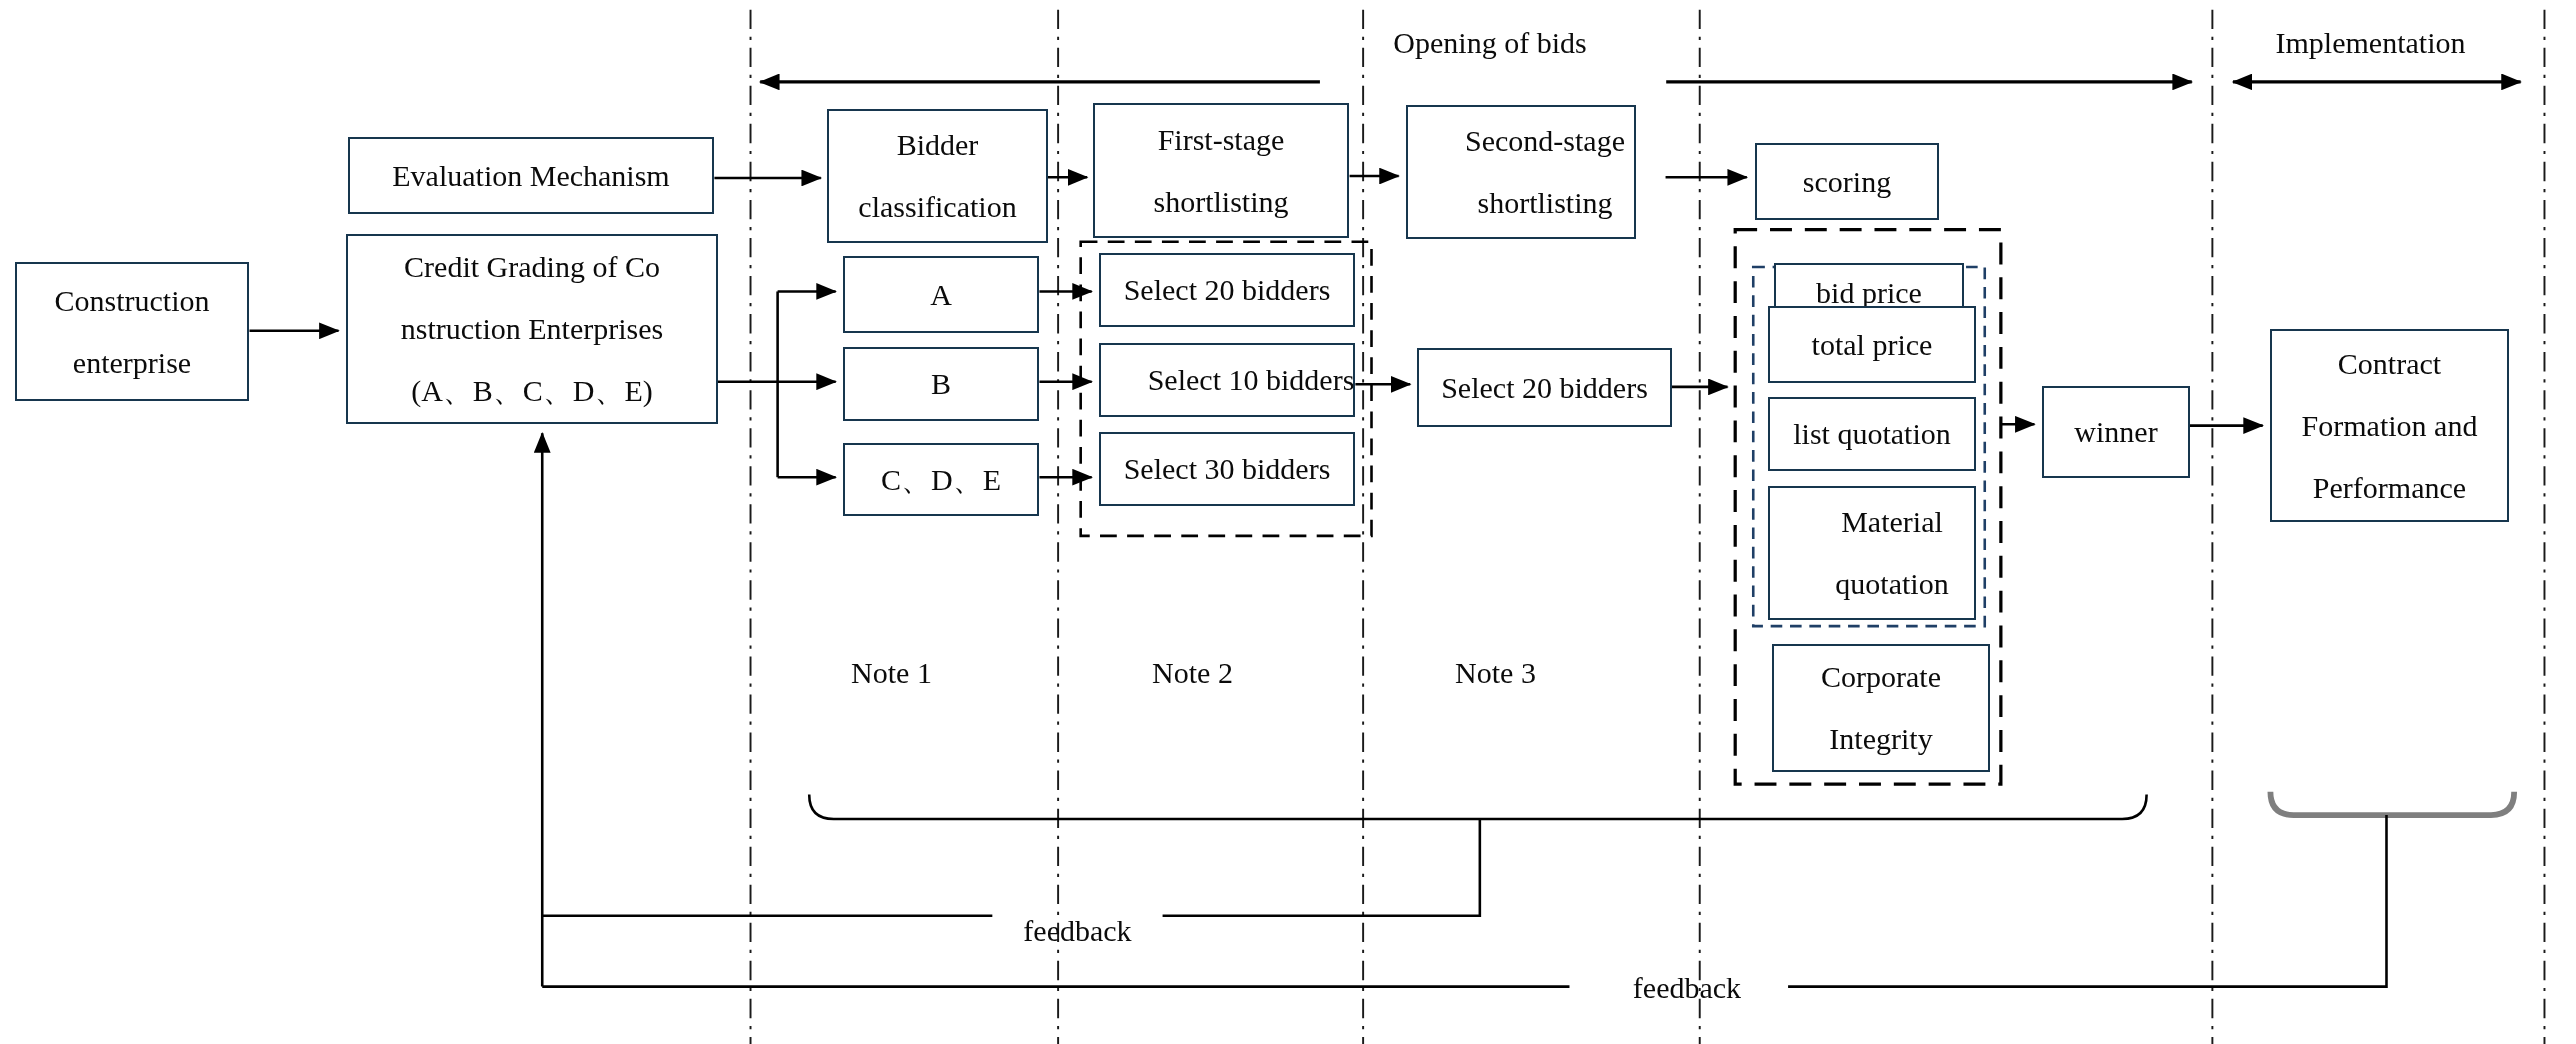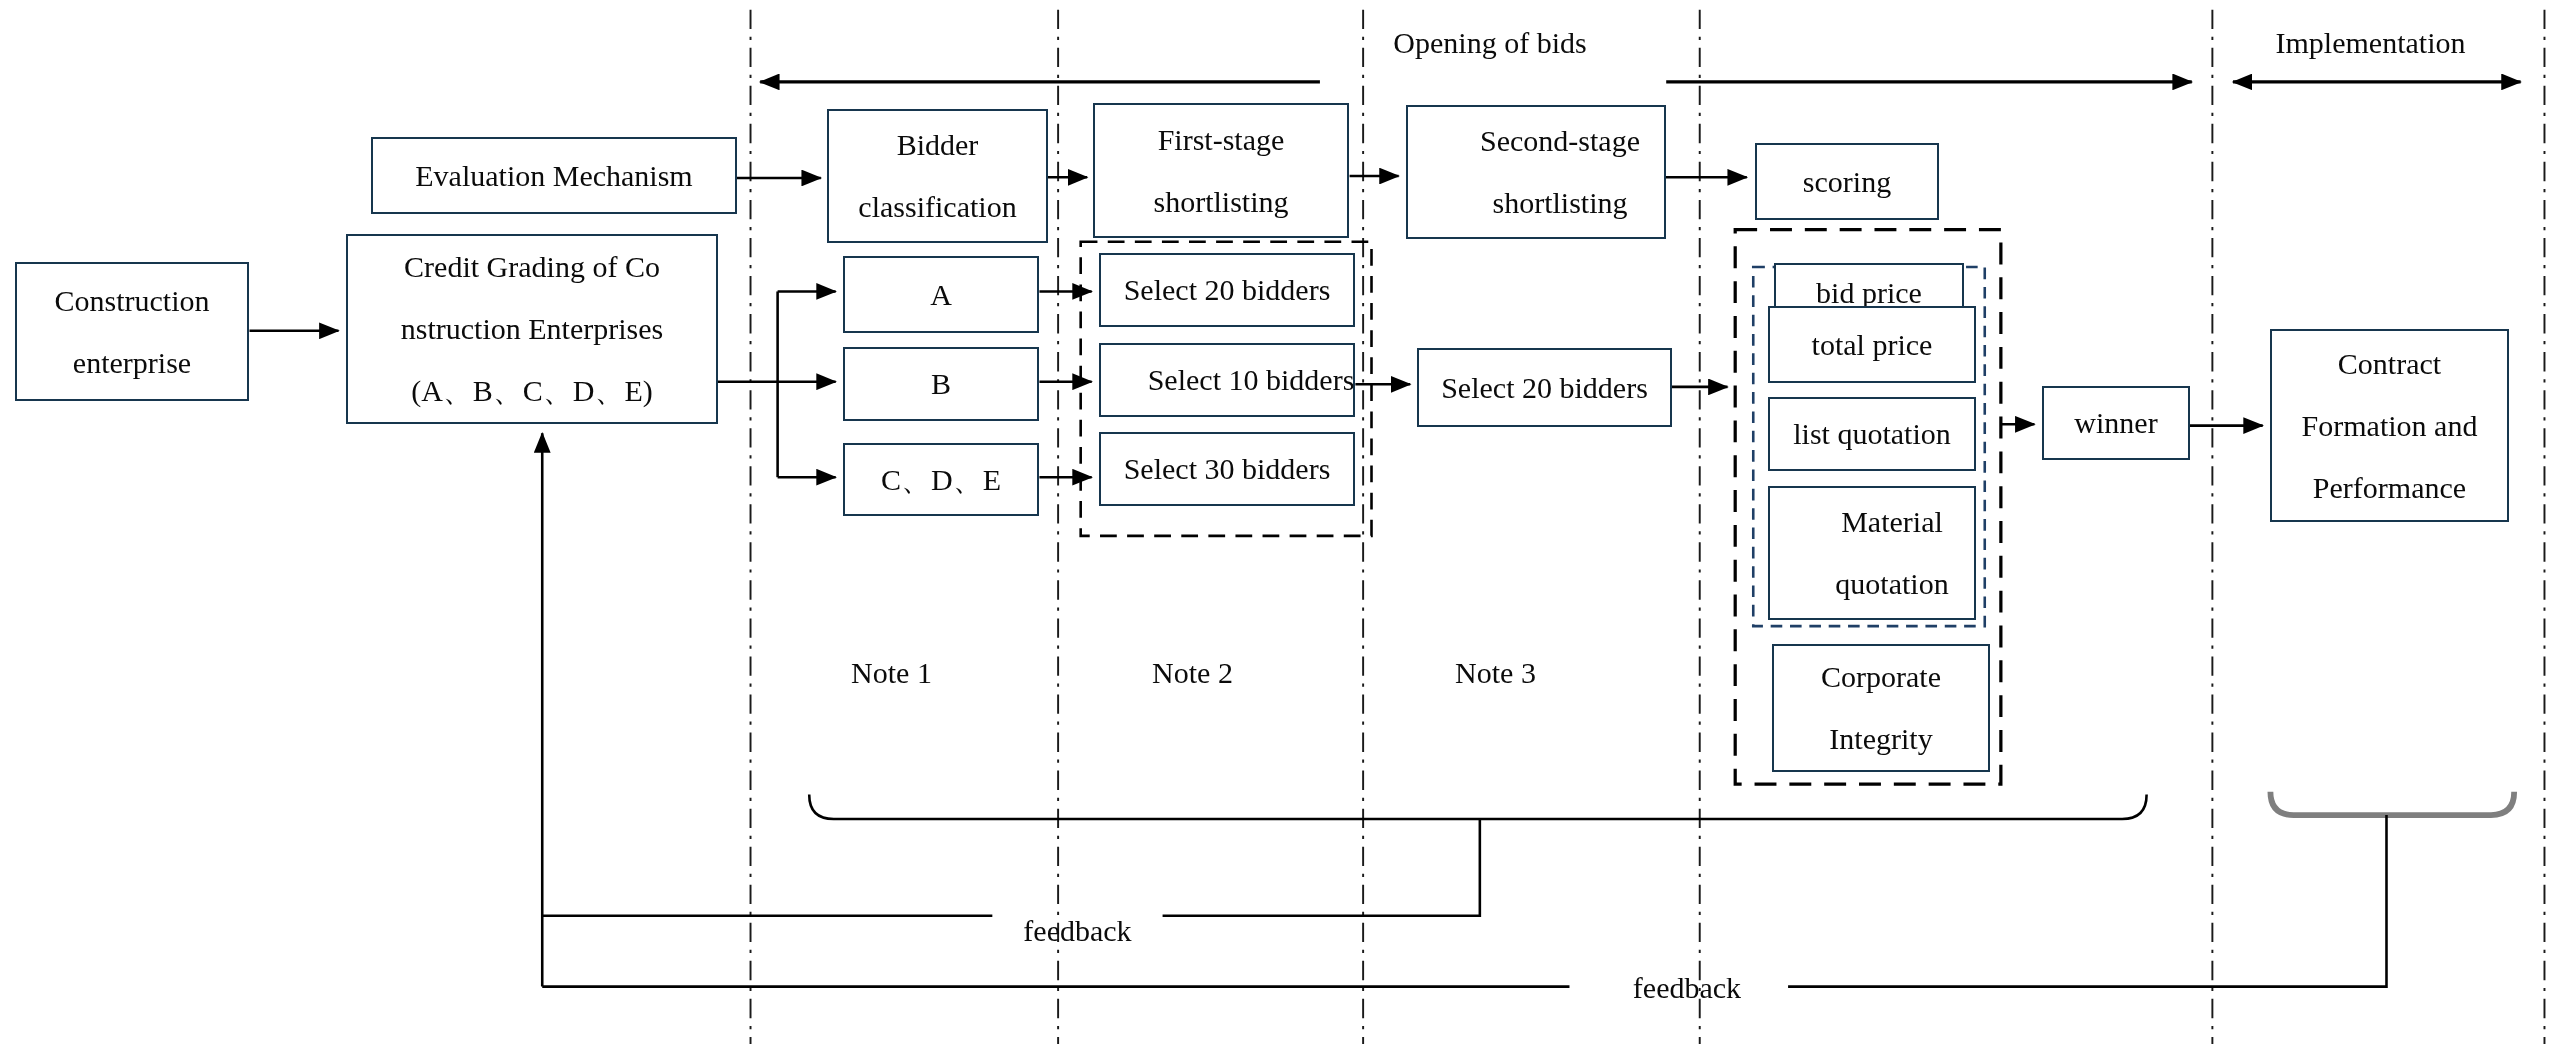--- a/index.html
+++ b/index.html
@@ -90,41 +90,41 @@
     <path d="M3700,1264 L3700,1530 L2772,1530 M2433,1530 L840,1530" fill="none" stroke="#000" stroke-width="4"></path>
 
     <line x1="840" y1="1530" x2="840" y2="672" stroke="#000" stroke-width="4" marker-end="url(#arr)"></line>
   </svg>
 
   <div class="box" style="left:15px;top:262px;width:234px;height:139px;">
     <span class="ln">Construction</span>
     <span class="ln">enterprise</span>
   </div>
 
-  <div class="box" style="left:348px;top:137px;width:366px;height:77px;margin-left:23px;">
+  <div class="box" style="left:348px;top:137px;width:366px;height:77px;">
     <span class="ln">Evaluation Mechanism</span>
   </div>
 
   <div class="box" style="left:346px;top:234px;width:372px;height:190px;">
     <span class="ln">Credit Grading of Co</span>
     <span class="ln">nstruction Enterprises</span>
     <span class="ln">(A、B、C、D、E)</span>
   </div>
 
   <div class="box" style="left:827px;top:109px;width:221px;height:134px;">
     <span class="ln">Bidder</span>
     <span class="ln">classification</span>
   </div>
 
   <div class="box" style="left:1093px;top:103px;width:256px;height:135px;font-family:Liberation Serif, serif;">
     <span class="ln">First-stage</span>
     <span class="ln">shortlisting</span>
   </div>
 
-  <div class="box" style="left:1406px;top:105px;width:260px;height:134px;padding-left:48px;">
+  <div class="box" style="left:1406px;top:105px;width:230px;height:134px;padding-left:48px;">
     <span class="ln">Second-stage</span>
     <span class="ln">shortlisting</span>
   </div>
 
   <div class="box" style="left:1755px;top:143px;width:184px;height:77px;">
     <span class="ln">scoring</span>
   </div>
 
   <div class="box" style="left:843px;top:256px;width:196px;height:77px;">
     <span class="ln">A</span>
@@ -169,21 +169,21 @@
   <div class="box" style="left:1768px;top:486px;width:208px;height:134px;padding-left:40px;">
     <span class="ln">Material</span>
     <span class="ln">quotation</span>
   </div>
 
   <div class="box" style="left:1772px;top:644px;width:218px;height:128px;">
     <span class="ln">Corporate</span>
     <span class="ln">Integrity</span>
   </div>
 
-  <div class="box" style="left:2042px;top:386px;width:148px;height:74px;text-align:center;">
+  <div class="box" style="left:2042px;top:386px;width:148px;height:92px;text-align:center;">
     <span class="ln">winner</span>
   </div>
 
   <div class="box" style="left:2270px;top:329px;width:239px;height:193px;">
     <span class="ln">Contract</span>
     <span class="ln">Formation and</span>
     <span class="ln">Performance</span>
   </div>
 
   <div class="caption" style="left:1335px;top:23px;width:310px;">Opening of bids</div>

